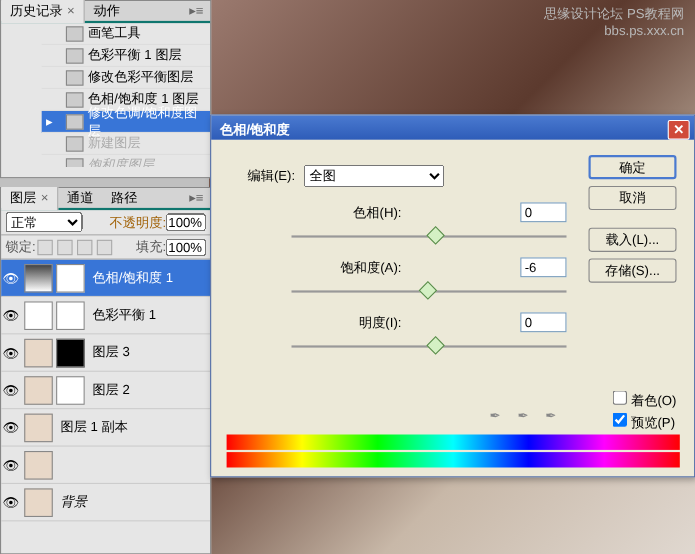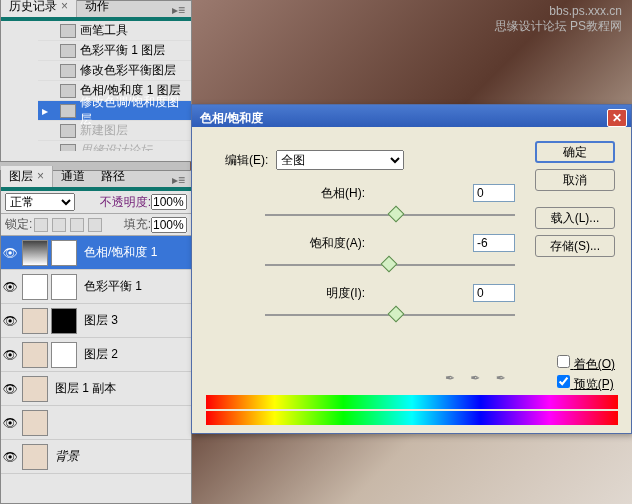--- a/index.html
+++ b/index.html
@@ -1,34 +1,34 @@
 <!DOCTYPE html>
 <html><head>
 <meta charset="utf-8">
 <style>
 * { box-sizing: border-box; margin: 0; padding: 0; font-family: "Microsoft YaHei", SimSun, sans-serif; font-size: 12px; }
 body { width: 632px; height: 504px; background: #c0c0c0; position: relative; overflow: hidden; }
 .bg-image { position: absolute; left: 190px; top: 0; width: 442px; height: 504px; background: linear-gradient(135deg, #9b7a6f 0%, #5c3a2e 40%, #c8b8a8 70%, #e0d8d0 100%); }
 .watermark { position: absolute; top: 4px; right: 10px; color: #b8b8b8; font-size: 11px; text-align: right; }
 .panel { position: absolute; background: #e6e6e6; border: 1px solid #888; }
 .history-panel { left: 0; top: 0; width: 192px; height: 162px; }
-.tabs { display: flex; align-items: flex-end; background: #d4d4d4; height: 20px; border-bottom: 4px solid #0f766e; }
+.tabs { display: flex; align-items: center; background: #d4d4d4; height: 20px; border-bottom: 2px solid #0f766e; }
 .tab { padding: 2px 8px; cursor: pointer; }
 .tab.active { background: #e6e6e6; border-right: 1px solid #aaa; }
 .close-x { margin-left: 4px; color: #666; }
 .panel-menu { margin-left: auto; padding: 0 6px; color: #666; }
 .history-list { overflow-y: auto; height: 130px; padding-left: 37px; }
 .history-item { display: flex; align-items: center; height: 20px; padding-left: 4px; border-bottom: 1px solid #ddd; }
 .history-item.selected { background: #3875d7; color: #fff; }
 .hi-check { width: 14px; display: inline-block; }
 .hi-icon { width: 16px; height: 14px; display: inline-block; margin: 0 4px; background: #ccc; border: 1px solid #888; }
 .layers-panel { left: 0; top: 170px; width: 192px; height: 334px; }
 .layer-controls { display: flex; align-items: center; padding: 2px 4px; border-bottom: 1px solid #aaa; }
 .layer-controls select { width: 70px; height: 18px; }
-.layer-controls .opacity-label { margin-left: auto; color: #701a75; }
+.layer-controls .opacity-label { margin-left: auto; color: #a16207; }
 .layer-controls input { width: 36px; height: 16px; }
 .lock-row { display: flex; align-items: center; padding: 2px 4px; border-bottom: 1px solid #aaa; color: #555; }
 .lock-row .lock-icon { width: 14px; height: 14px; border: 1px solid #aaa; margin: 0 2px; display: inline-block; background: #ddd; }
 .layers-list { overflow-y: auto; height: 252px; }
 .layer-row { display: flex; align-items: center; height: 34px; border-bottom: 1px solid #ccc; }
 .layer-row.selected { background: #3875d7; color: #fff; }
 .layer-eye { width: 18px; text-align: center; }
 .layer-thumb { width: 26px; height: 26px; border: 1px solid #888; margin: 0 3px; background: linear-gradient(180deg,#444 0%,#fff 100%); display: inline-block; }
 .layer-mask { width: 26px; height: 26px; border: 1px solid #888; background: #fff; display: inline-block; margin-right: 3px; }
 .layer-name { flex: 1; padding-left: 4px; }
@@ -41,34 +41,34 @@
 .slider-group { margin-left: 50px; width: 250px; }
 .slider-row { display: flex; align-items: center; margin-bottom: 4px; }
 .slider-row label { width: 100px; text-align: right; margin-right: 8px; }
 .slider-row input.num { width: 42px; height: 18px; margin-left: auto; text-align: left; padding-left: 3px; border: 1px solid #7b9ebd; }
 .slider-track { position: relative; height: 18px; margin-bottom: 10px; }
 .slider-track .track-line { position: absolute; top: 8px; left: 0; right: 0; height: 2px; background: #999; }
 .slider-track .thumb { position: absolute; top: 2px; width: 12px; height: 12px; background: #d4f0c4; border: 1px solid #5a8a4a; transform: rotate(45deg); }
 .btn-col { position: absolute; right: 12px; top: 14px; width: 84px; }
 .btn-col button { width: 80px; height: 22px; margin-bottom: 6px; background: #ece9d8; border: 1px solid #888; border-radius: 3px; cursor: pointer; }
 .btn-col button.primary { border: 2px solid #4a7ad0; }
-.check-group { position: absolute; right: 16px; bottom: 40px; text-decoration: underline; }
+.check-group { position: absolute; right: 16px; bottom: 40px; }
 .check-group label { display: block; margin: 2px 0; }
 .eyedroppers { position: absolute; bottom: 48px; left: 250px; }
 .eyedroppers span { display: inline-block; width: 16px; height: 16px; margin: 0 3px; color: #888; }
 .spectrum { position: absolute; bottom: 10px; left: 14px; width: 412px; height: 14px; background: linear-gradient(90deg, red, yellow, lime, cyan, blue, magenta, red); }
 .spectrum2 { bottom: 26px; }
 </style>
 </head>
 <body>
 
 <div class="bg-image"></div>
 <div class="watermark">
+  <div>思缘设计论坛  PS教程网</div>
   <div>bbs.ps.xxx.cn</div>
-  <div>思缘设计论坛  PS教程网</div>
 </div>
 
 <div class="panel history-panel">
   <div class="tabs">
     <div class="tab active"><span>历史记录</span><span class="close-x">×</span></div>
     <div class="tab">动作</div>
     <div class="panel-menu">▸≡</div>
   </div>
   <div class="history-list">
     <div class="history-item">
@@ -97,21 +97,21 @@
         <span>修改色调/饱和度图层</span>
       </div>
     <div class="history-item" style="color:#aaa;">
         <span class="hi-check"></span>
         <span class="hi-icon"></span>
         <span>新建图层</span>
       </div>
     <div class="history-item" style="color:#aaa;font-style:italic">
         <span class="hi-check"></span>
         <span class="hi-icon"></span>
-        <span>思缘设计论坛</span>
+        <span>饱和度图层</span>
       </div>
   </div>
 </div>
 
 <div class="panel layers-panel">
   <div class="tabs">
     <div class="tab active"><span>图层</span><span class="close-x">×</span></div>
     <div class="tab">通道</div>
     <div class="tab">路径</div>
     <div class="panel-menu">▸≡</div>

